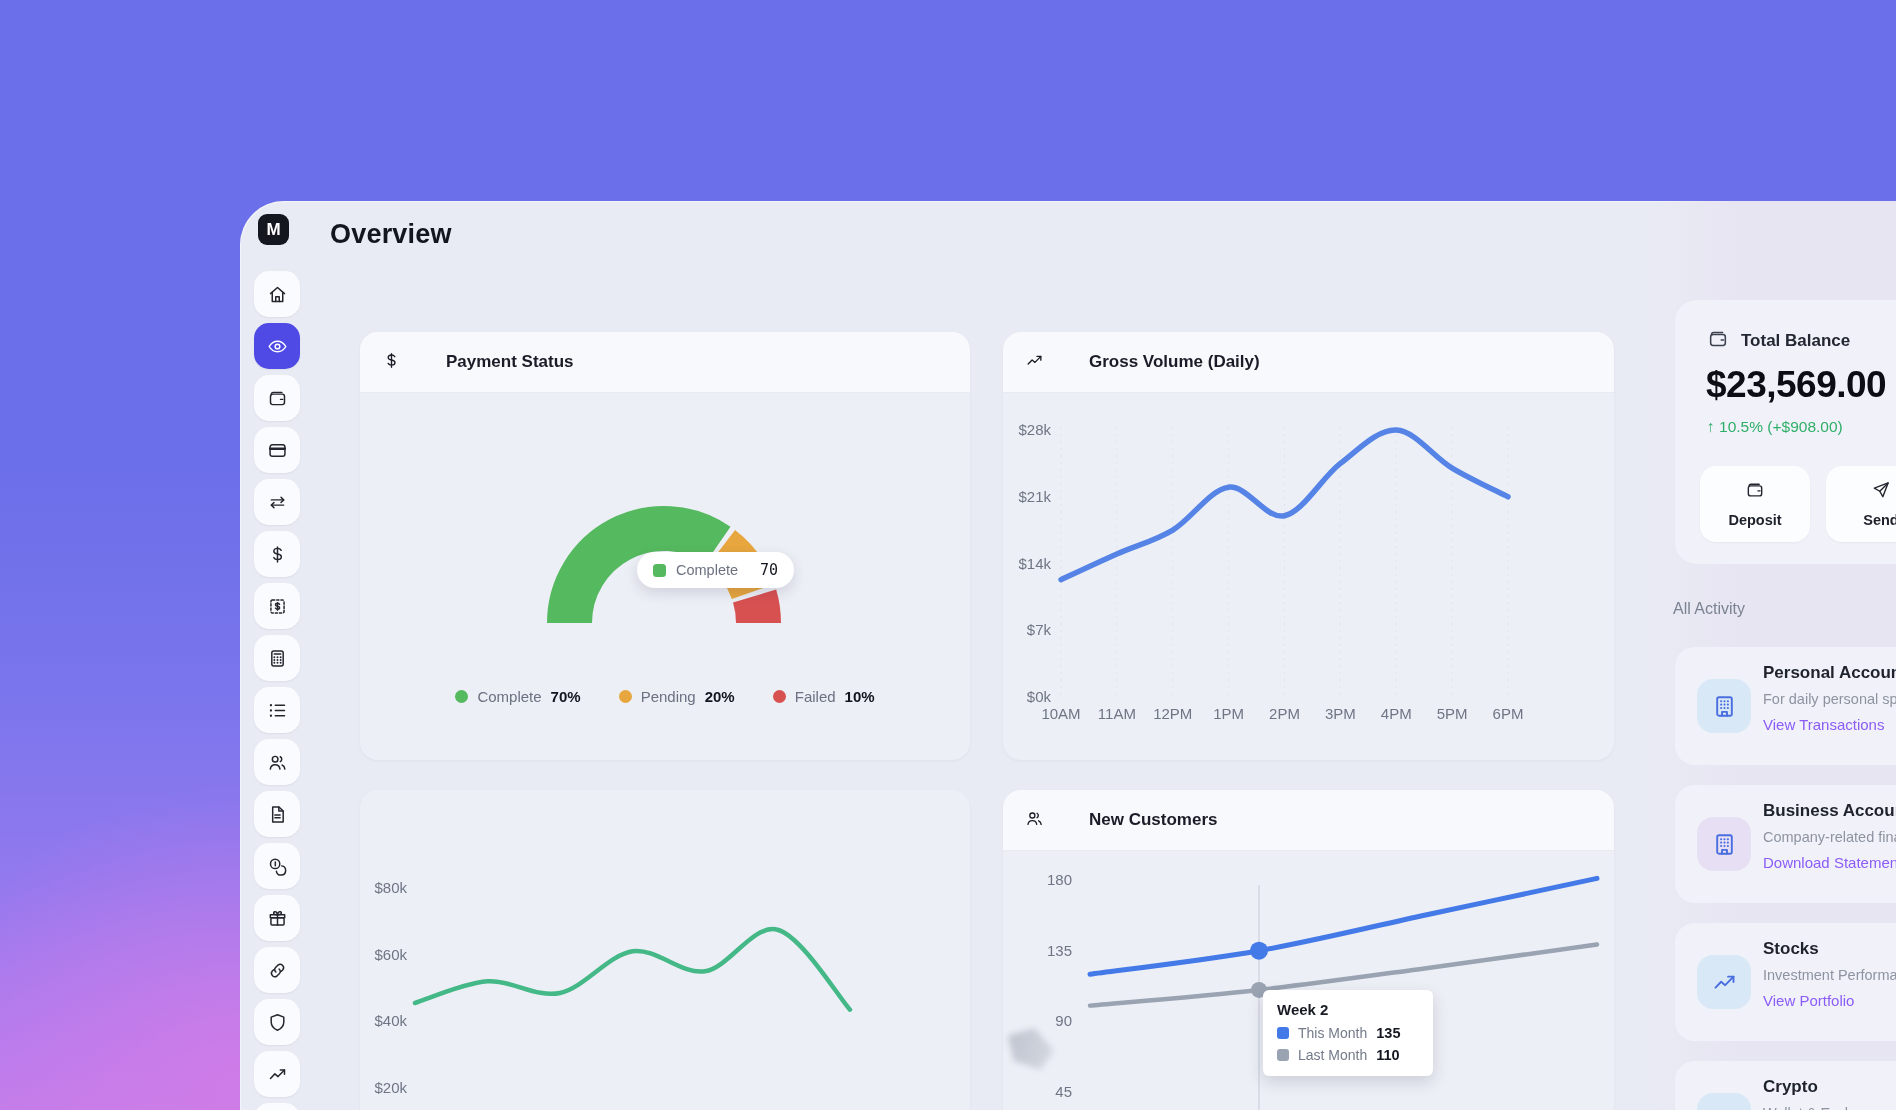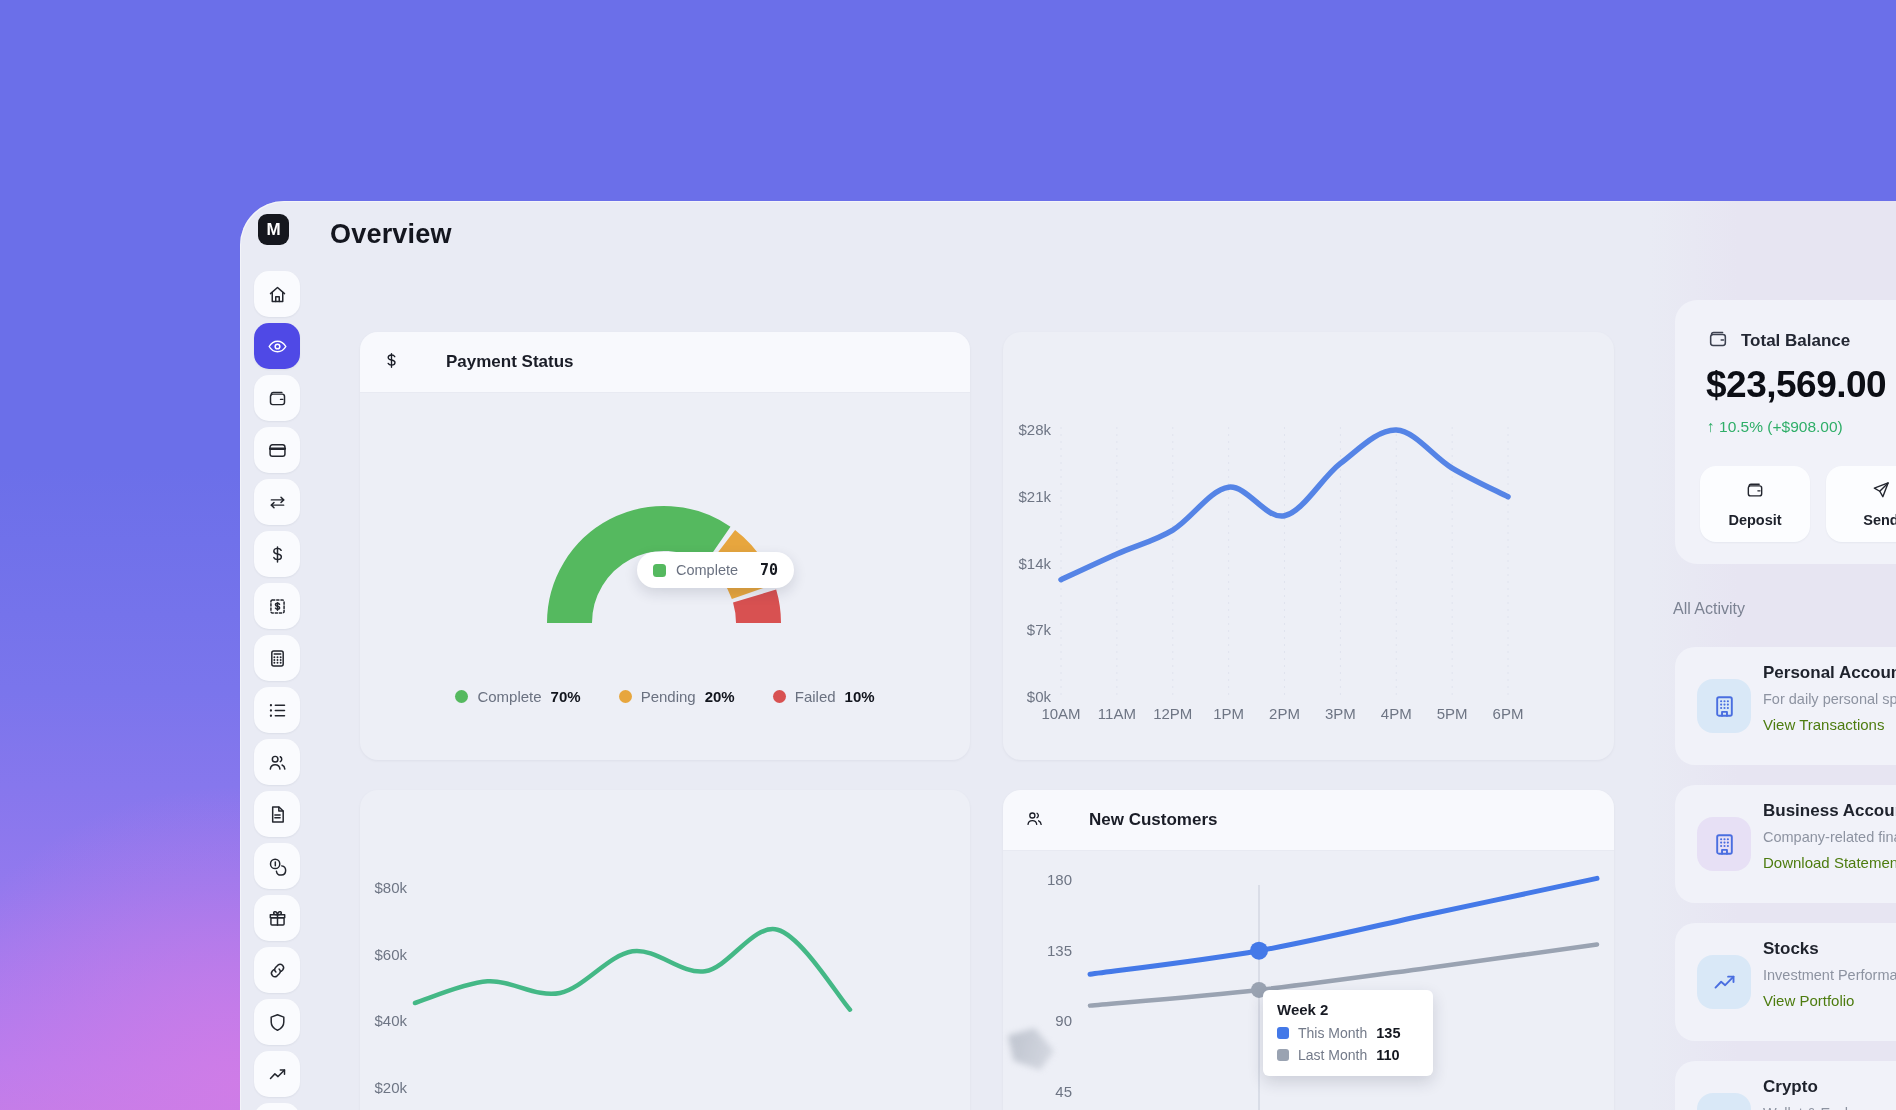--- a/index.html
+++ b/index.html
@@ -33,21 +33,21 @@
   #card-net{left:120px;top:589px;width:610px;height:500px;}
   #card-customers{left:763px;top:589px;width:611px;height:500px;}
   .chart-svg{position:absolute;left:0;top:0;z-index:1;}
   .tick{font-size:15px;fill:#6e7584;}
   .xlab{font-size:15px;fill:#6e7584;}
   
   .gauge-tooltip{position:absolute;z-index:4;left:277px;top:220px;height:36px;padding:0 16px;background:#fff;
     border-radius:18px;display:flex;align-items:center;gap:10px;box-shadow:0 5px 14px rgba(30,35,65,.14);}
   .sq{width:13px;height:13px;border-radius:3.5px;background:#55b95f;}
   .gt-label{font-size:14.5px;color:#6a7180;}
-  .gt-value{font-family:"DejaVu Sans Mono",monospace;font-size:15px;font-weight:700;color:#15181f;margin-left:12px;}
+  .gt-value{font-family:"DejaVu Sans Mono",monospace;font-size:15px;font-weight:400;color:#15181f;margin-left:12px;}
   
   .legend{position:absolute;z-index:4;left:0;right:0;top:356px;display:flex;justify-content:center;gap:38px;}
   .lg-item{display:flex;align-items:center;gap:9px;}
   .lg-dot{width:13px;height:13px;border-radius:50%;}
   .lg-label{font-size:15px;color:#6a7180;}
   .lg-value{font-size:15px;font-weight:700;color:#12151d;}
   
   .nc-tooltip{position:absolute;z-index:4;left:260px;top:200px;width:142px;background:#fff;border-radius:6px;
     padding:11px 14px 13px;box-shadow:0 6px 16px rgba(30,35,65,.16);}
   .nc-title{font-size:15px;font-weight:700;color:#181b24;margin-bottom:7px;}
@@ -67,21 +67,21 @@
   .bc-btn svg{width:20px;height:20px;}
   .bc-btn .lbl{font-size:14.5px;font-weight:600;color:#1d212b;}
   #btn-deposit{left:25px;} #btn-send{left:151px;}
   .activity-label{position:absolute;left:1433px;top:399px;font-size:16px;color:#7b8292;white-space:nowrap;}
   .act-card{position:absolute;left:1435px;width:330px;height:118px;border-radius:20px;background:#f1f2f9;cursor:pointer;}
   .act-tile{position:absolute;left:22px;top:32px;width:54px;height:54px;border-radius:16px;display:flex;
     align-items:center;justify-content:center;color:#4a6ee0;}
   .act-tile svg{width:27px;height:27px;}
   .act-title{position:absolute;left:88px;top:16px;font-size:17px;font-weight:700;color:#1e222c;white-space:nowrap;}
   .act-sub{position:absolute;left:88px;top:44px;font-size:14.5px;color:#8d93a1;white-space:nowrap;}
-  .act-link{position:absolute;left:88px;top:69px;font-size:15px;font-weight:500;color:#4d7c0f;white-space:nowrap;}
+  .act-link{position:absolute;left:88px;top:69px;font-size:15px;font-weight:500;color:#8b5cf6;white-space:nowrap;}
   
   .smudge{position:absolute;left:1008px;top:1028px;width:46px;height:42px;filter:blur(3px);opacity:.55;z-index:5;pointer-events:none;}
   .smudge::before{content:"";position:absolute;inset:0;background:linear-gradient(105deg,#98a0ae,#c3c8d2);
     clip-path:polygon(0 18%,58% 0,100% 55%,70% 100%,12% 78%);}
 </style>
 </head>
 <body>
 
 <div class="stage">
   <div class="bg"></div>
@@ -266,20 +266,27 @@
           </div>
           <div class="lg-item">
             <span class="lg-dot" style="background:#d85151"></span>
             <span class="lg-label">Failed</span>
             <span class="lg-value">10%</span>
           </div>
         </div>
     </section>
 
     <section class="card" id="card-gross">
+      <div class="card-header">
+        <span><svg viewBox="0 0 24 24" fill="none" stroke="currentColor" stroke-width="1.7" stroke-linecap="round" stroke-linejoin="round">
+              <path d="m4 16.5 5-5.2 3.6 3.1 7.4-7.6"></path>
+              <path d="M15.2 6.8H20v4.8"></path>
+            </svg></span>
+        <span class="card-title">Gross Volume (Daily)</span>
+      </div>
       <svg class="chart-svg" id="chart-gross" width="611" height="428">
           <line x1="58" y1="95" x2="58" y2="368" stroke="#e0e3ee" stroke-width="1" stroke-dasharray="2 5"></line>
           <line x1="113.875" y1="95" x2="113.875" y2="368" stroke="#e0e3ee" stroke-width="1" stroke-dasharray="2 5"></line>
           <line x1="169.75" y1="95" x2="169.75" y2="368" stroke="#e0e3ee" stroke-width="1" stroke-dasharray="2 5"></line>
           <line x1="225.625" y1="95" x2="225.625" y2="368" stroke="#e0e3ee" stroke-width="1" stroke-dasharray="2 5"></line>
           <line x1="281.5" y1="95" x2="281.5" y2="368" stroke="#e0e3ee" stroke-width="1" stroke-dasharray="2 5"></line>
           <line x1="337.375" y1="95" x2="337.375" y2="368" stroke="#e0e3ee" stroke-width="1" stroke-dasharray="2 5"></line>
           <line x1="393.25" y1="95" x2="393.25" y2="368" stroke="#e0e3ee" stroke-width="1" stroke-dasharray="2 5"></line>
           <line x1="449.125" y1="95" x2="449.125" y2="368" stroke="#e0e3ee" stroke-width="1" stroke-dasharray="2 5"></line>
           <line x1="505" y1="95" x2="505" y2="368" stroke="#e0e3ee" stroke-width="1" stroke-dasharray="2 5"></line>

